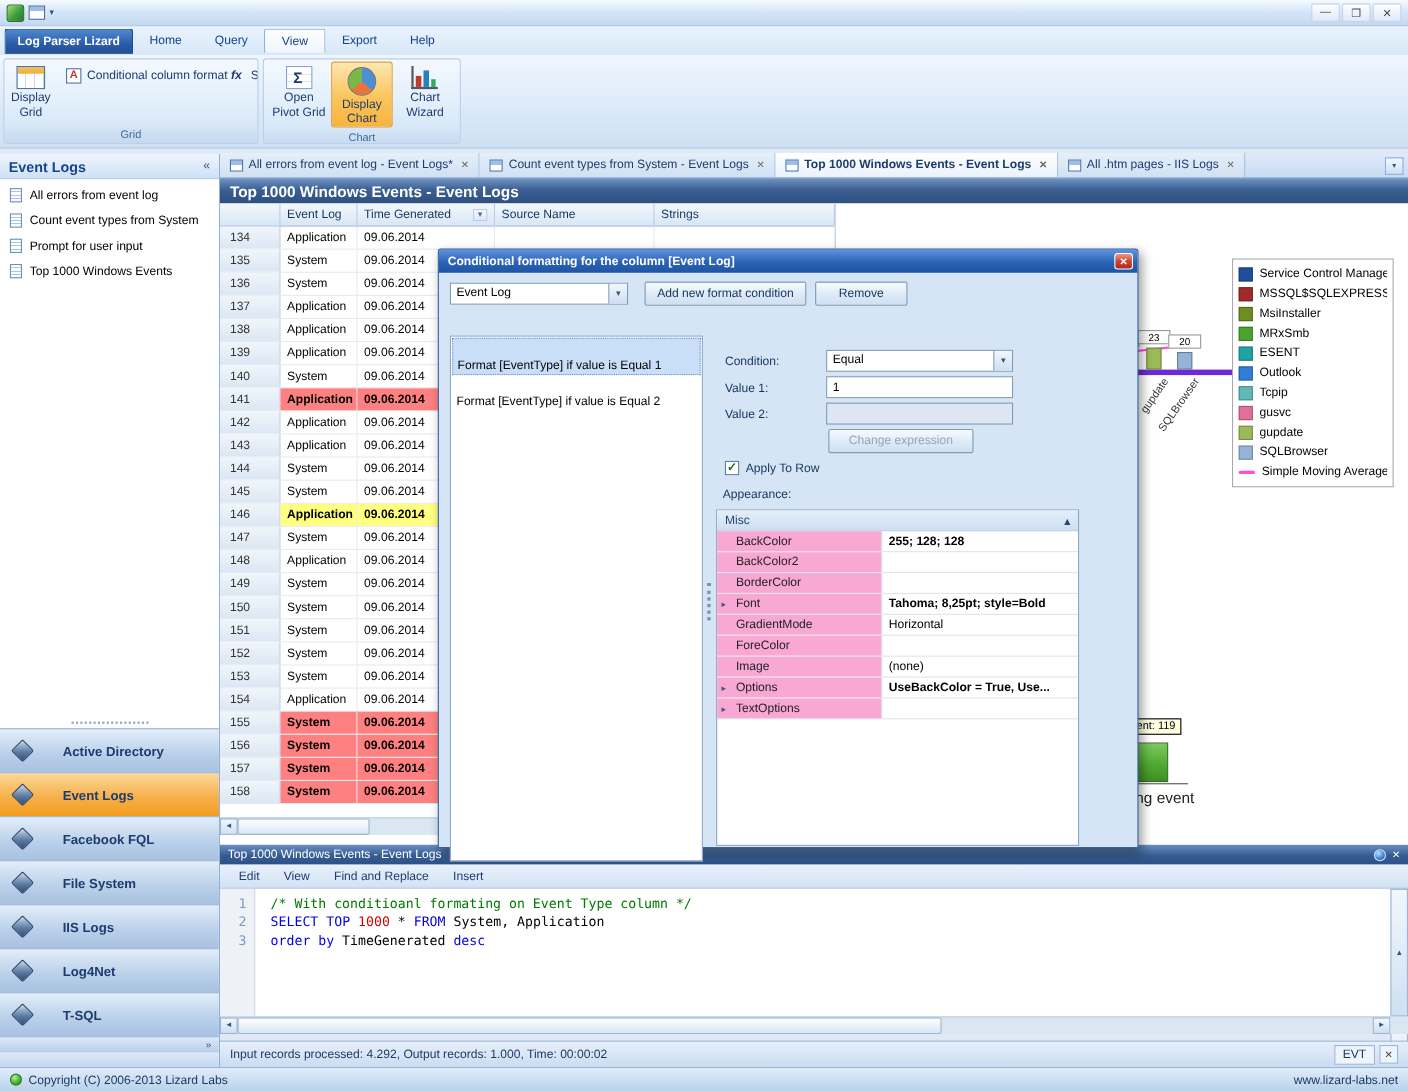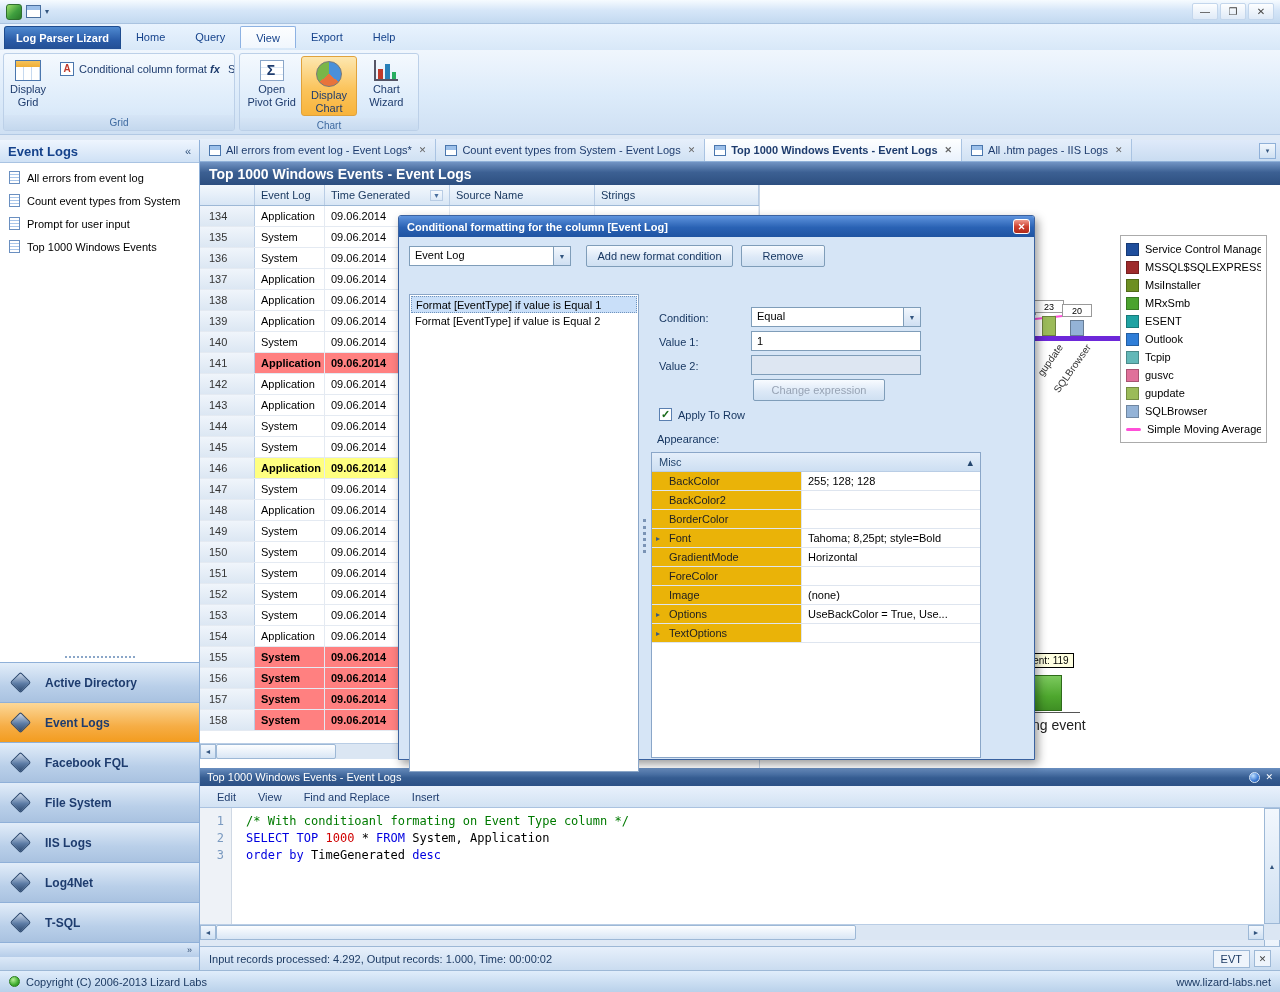--- a/index.html
+++ b/index.html
@@ -56,21 +56,21 @@
 
 
 .sidebar{position:absolute;left:0;top:140px;width:200px;height:830px;border-right:1px solid #8fb0d8;display:flex;flex-direction:column;background:#fff}
 .sb-header{height:23px;background:linear-gradient(#eef5fe,#cfe1f5);border-bottom:1px solid #a9c3e2;display:flex;align-items:center;justify-content:space-between;padding:0 8px;color:#15428b;font-weight:bold;font-size:13px;flex:none}
 .sb-collapse{font-size:11px;color:#33557f;font-weight:normal}
 .sb-items{flex:1;background:#fff;padding-top:3px;overflow:hidden}
 .sb-item{height:23px;display:flex;align-items:center;gap:7px;padding:0 9px}
 .doc-ico{width:11px;height:13px;border:1px solid #6a8fc0;background:repeating-linear-gradient(#fff 0 2px,#a9c6ea 2px 3px);flex:none}
 .sb-split{height:10px;display:flex;align-items:center;justify-content:center;background:#fff}
 .sb-split i{display:block;width:70px;border-top:2px dotted #8aa6c8}
-.sb-group{height:40px;display:flex;align-items:center;gap:14px;padding:0 10px;border-top:1px solid #8fb0d8;background:linear-gradient(#e2edf9,#b9cfe9 60%,#a9c2e0);color:#1e3c6e;font-weight:bold;font-size:12px;flex:none}
+.sb-group{height:40px;display:flex;align-items:center;gap:26px;padding:0 10px;border-top:1px solid #8fb0d8;background:linear-gradient(#e2edf9,#b9cfe9 60%,#a9c2e0);color:#1e3c6e;font-weight:bold;font-size:12px;flex:none}
 .sb-group.active{background:linear-gradient(#fcd898,#f6ad45 60%,#f39c1f)}
 .diamond{width:15px;height:15px;transform:rotate(45deg);background:linear-gradient(135deg,#cdd9ea,#5e7da6 55%,#2e4a70);border:1px solid #2e4a70;border-radius:2px;flex:none;margin:0 3px}
 .sb-strip{height:15px;border-top:1px solid #8fb0d8;background:linear-gradient(#dce9f8,#b6cde9);display:flex;align-items:center;justify-content:flex-end;padding:0 7px;color:#2e4a70;font-size:9px;flex:none}
 .sb-fill{height:13px;background:linear-gradient(#dce9f8,#c2d6ec);flex:none}
 
 
 .main-title{position:absolute;left:200px;top:162px;width:1080px;height:23px;background:linear-gradient(#7294c4,#3c6093 45%,#2d4f80);color:#fff;font-weight:bold;font-size:14px;display:flex;align-items:center;padding:0 9px}
 
 
 .content{position:absolute;left:200px;top:185px;width:1080px;height:583px;background:#fff;overflow:hidden}
@@ -103,46 +103,46 @@
 .pb-val{position:absolute;left:-2px;right:-2px;border:1px solid #999;background:#fff;font-size:9px;text-align:center;height:13px;line-height:12px}
 .pb-bar{position:absolute;bottom:0;left:6px;width:14px;border:1px solid rgba(0,0,0,.3)}
 .pb-lbl{position:absolute;top:calc(100% + 6px);width:62px;text-align:right;font-size:10px;transform:rotate(-55deg);transform-origin:100% 0;color:#333;white-space:nowrap}
 .ma-line{position:absolute;left:-4px;top:28px;width:95px;border-top:2px solid #ff4fd8;transform:rotate(-6deg)}
 .chart-tooltip{position:absolute;left:218px;top:468px;background:#ffffe1;border:1px solid #000;font-size:10px;padding:1px 4px;white-space:nowrap}
 .warn-bar{position:absolute;left:258px;top:490px;width:44px;height:36px;background:linear-gradient(#7cc95e,#4ea72e 60%,#3f8f24);border:1px solid #2e6b1a}
 .warn-axis{position:absolute;left:238px;top:527px;width:82px;border-top:1px solid #555}
 .warn-label{position:absolute;left:236px;top:532px;font-size:14px;color:#222}
 
 
-.dialog{position:absolute;left:398px;top:215px;width:637px;height:545px;background:#d6e5f6;border:1px solid #3a62a0;border-radius:3px 3px 0 0;box-shadow:3px 4px 10px rgba(0,0,0,.4);z-index:30}
+.dialog{position:absolute;left:398px;top:226px;width:637px;height:545px;background:#d6e5f6;border:1px solid #3a62a0;border-radius:3px 3px 0 0;box-shadow:3px 4px 10px rgba(0,0,0,.4);z-index:30}
 .dlg-title{height:21px;background:linear-gradient(#5e93dd,#2a62b4 55%,#1f54a2);color:#fff;font-weight:bold;display:flex;align-items:center;justify-content:space-between;padding:0 4px 0 8px;border-radius:2px 2px 0 0}
 .dlg-close{width:17px;height:15px;border:1px solid #fff;border-radius:3px;background:linear-gradient(#f09a8c,#cf4231 50%,#b02a1a);color:#fff;font-size:9px;font-weight:bold;display:flex;align-items:center;justify-content:center}
 .dlg-body{position:relative;height:524px}
 .combo{position:absolute;display:flex;height:20px;border:1px solid #7f9db9;background:#fff}
 .combo .val{flex:1;padding:2px 5px;overflow:hidden;white-space:nowrap}
 .combo .arr{width:17px;background:linear-gradient(#f2f7fd,#cfdff2);border-left:1px solid #7f9db9;display:flex;align-items:center;justify-content:center;font-size:7px;color:#33557f}
 .btn{position:absolute;height:22px;border:1px solid #7f9db9;border-radius:2px;background:linear-gradient(#f8fbff,#dde9f7 55%,#cfe0f2);padding:0 10px;color:#13335e;display:flex;align-items:center;justify-content:center;white-space:nowrap}
 .btn.disabled{color:#97a3b4}
 .fmt-list{position:absolute;left:10px;top:57px;width:230px;height:478px;background:#fff;border:1px solid #8aa6c8;padding:1px}
-.fmt-item{height:17px;line-height:17px;padding:0 4px;white-space:nowrap;overflow:hidden}
+.fmt-item{height:17px;line-height:17px;padding:16px 4px;white-space:nowrap;overflow:hidden}
 .fmt-item.selected{background:#c9dff9;border:1px dotted #6f93bd}
 .dlg-label{position:absolute;color:#13335e}
 .tbox{position:absolute;height:20px;border:1px solid #7f9db9;background:#fff;padding:2px 5px;font-family:"Liberation Sans",sans-serif;font-size:11px;width:170px}
 .tbox.disabled{background:#dde6f2}
 .cb-row{position:absolute;display:flex;align-items:center;gap:6px;color:#13335e}
 .cb{width:13px;height:13px;border:1px solid #5a7fb0;background:#fff;display:flex;align-items:center;justify-content:center;font-weight:bold;color:#1a6b1a;font-size:11px;line-height:1}
 .cb::after{content:"✓"}
 .vdots{position:absolute;left:244px;top:282px;height:34px;border-left:3px dotted #7a93b5}
 .propgrid{position:absolute;left:252px;top:215px;width:330px;height:306px;background:#fff;border:1px solid #8aa6c8}
 .pg-cat{height:19px;background:linear-gradient(#e4eefa,#cddff2);border-bottom:1px solid #b9cde5;display:flex;align-items:center;justify-content:space-between;padding:0 7px;color:#24466e}
 .pg-row{display:flex;height:19px;border-bottom:1px solid #dee5ef}
-.pg-name{width:150px;display:flex;align-items:center;border-right:1px solid #dee5ef;padding-left:4px;background:#eab308;color:#222}
+.pg-name{width:150px;display:flex;align-items:center;border-right:1px solid #dee5ef;padding-left:4px;background:#f9a8d4;color:#222}
 .pg-arrow{width:13px;font-size:8px;color:#3b5a82;flex:none}
 .pg-value{flex:1;display:flex;align-items:center;padding:0 6px;overflow:hidden;white-space:nowrap}
-.pg-value.bold{font-weight:normal}
+.pg-value.bold{font-weight:bold}
 
 
 .bpanel-header{position:absolute;left:200px;top:768px;width:1080px;height:18px;background:linear-gradient(#6a8fc0,#355c91 55%,#2d5186);color:#fff;display:flex;align-items:center;padding:0 7px;gap:6px}
 .bp-icons{margin-left:auto;display:flex;align-items:center;gap:5px}
 .bp-circle{width:11px;height:11px;border-radius:50%;background:radial-gradient(circle at 35% 30%,#bfe0ff,#3d7bd5 60%,#1c4e93);border:1px solid #d7e7fa}
 .bp-x{color:#fff;font-size:9px}
 .bmenu{position:absolute;left:200px;top:786px;width:1264px;height:22px;background:linear-gradient(#e9f1fc,#d2e2f3);border-bottom:1px solid #aac2e0;display:flex;align-items:center;padding-left:6px}
 .bmenu-item{padding:3px 11px;color:#1e3c6e}
 .code{position:absolute;left:200px;top:808px;width:1064px;height:116px;background:#fff;display:flex;font-family:"DejaVu Sans Mono",monospace;font-size:12px;overflow:hidden}
 .gutter{width:32px;background:#eef2f7;border-right:1px solid #cfd8e4;color:#7a9ac0;text-align:right;padding:5px 7px 0 0;flex:none}

